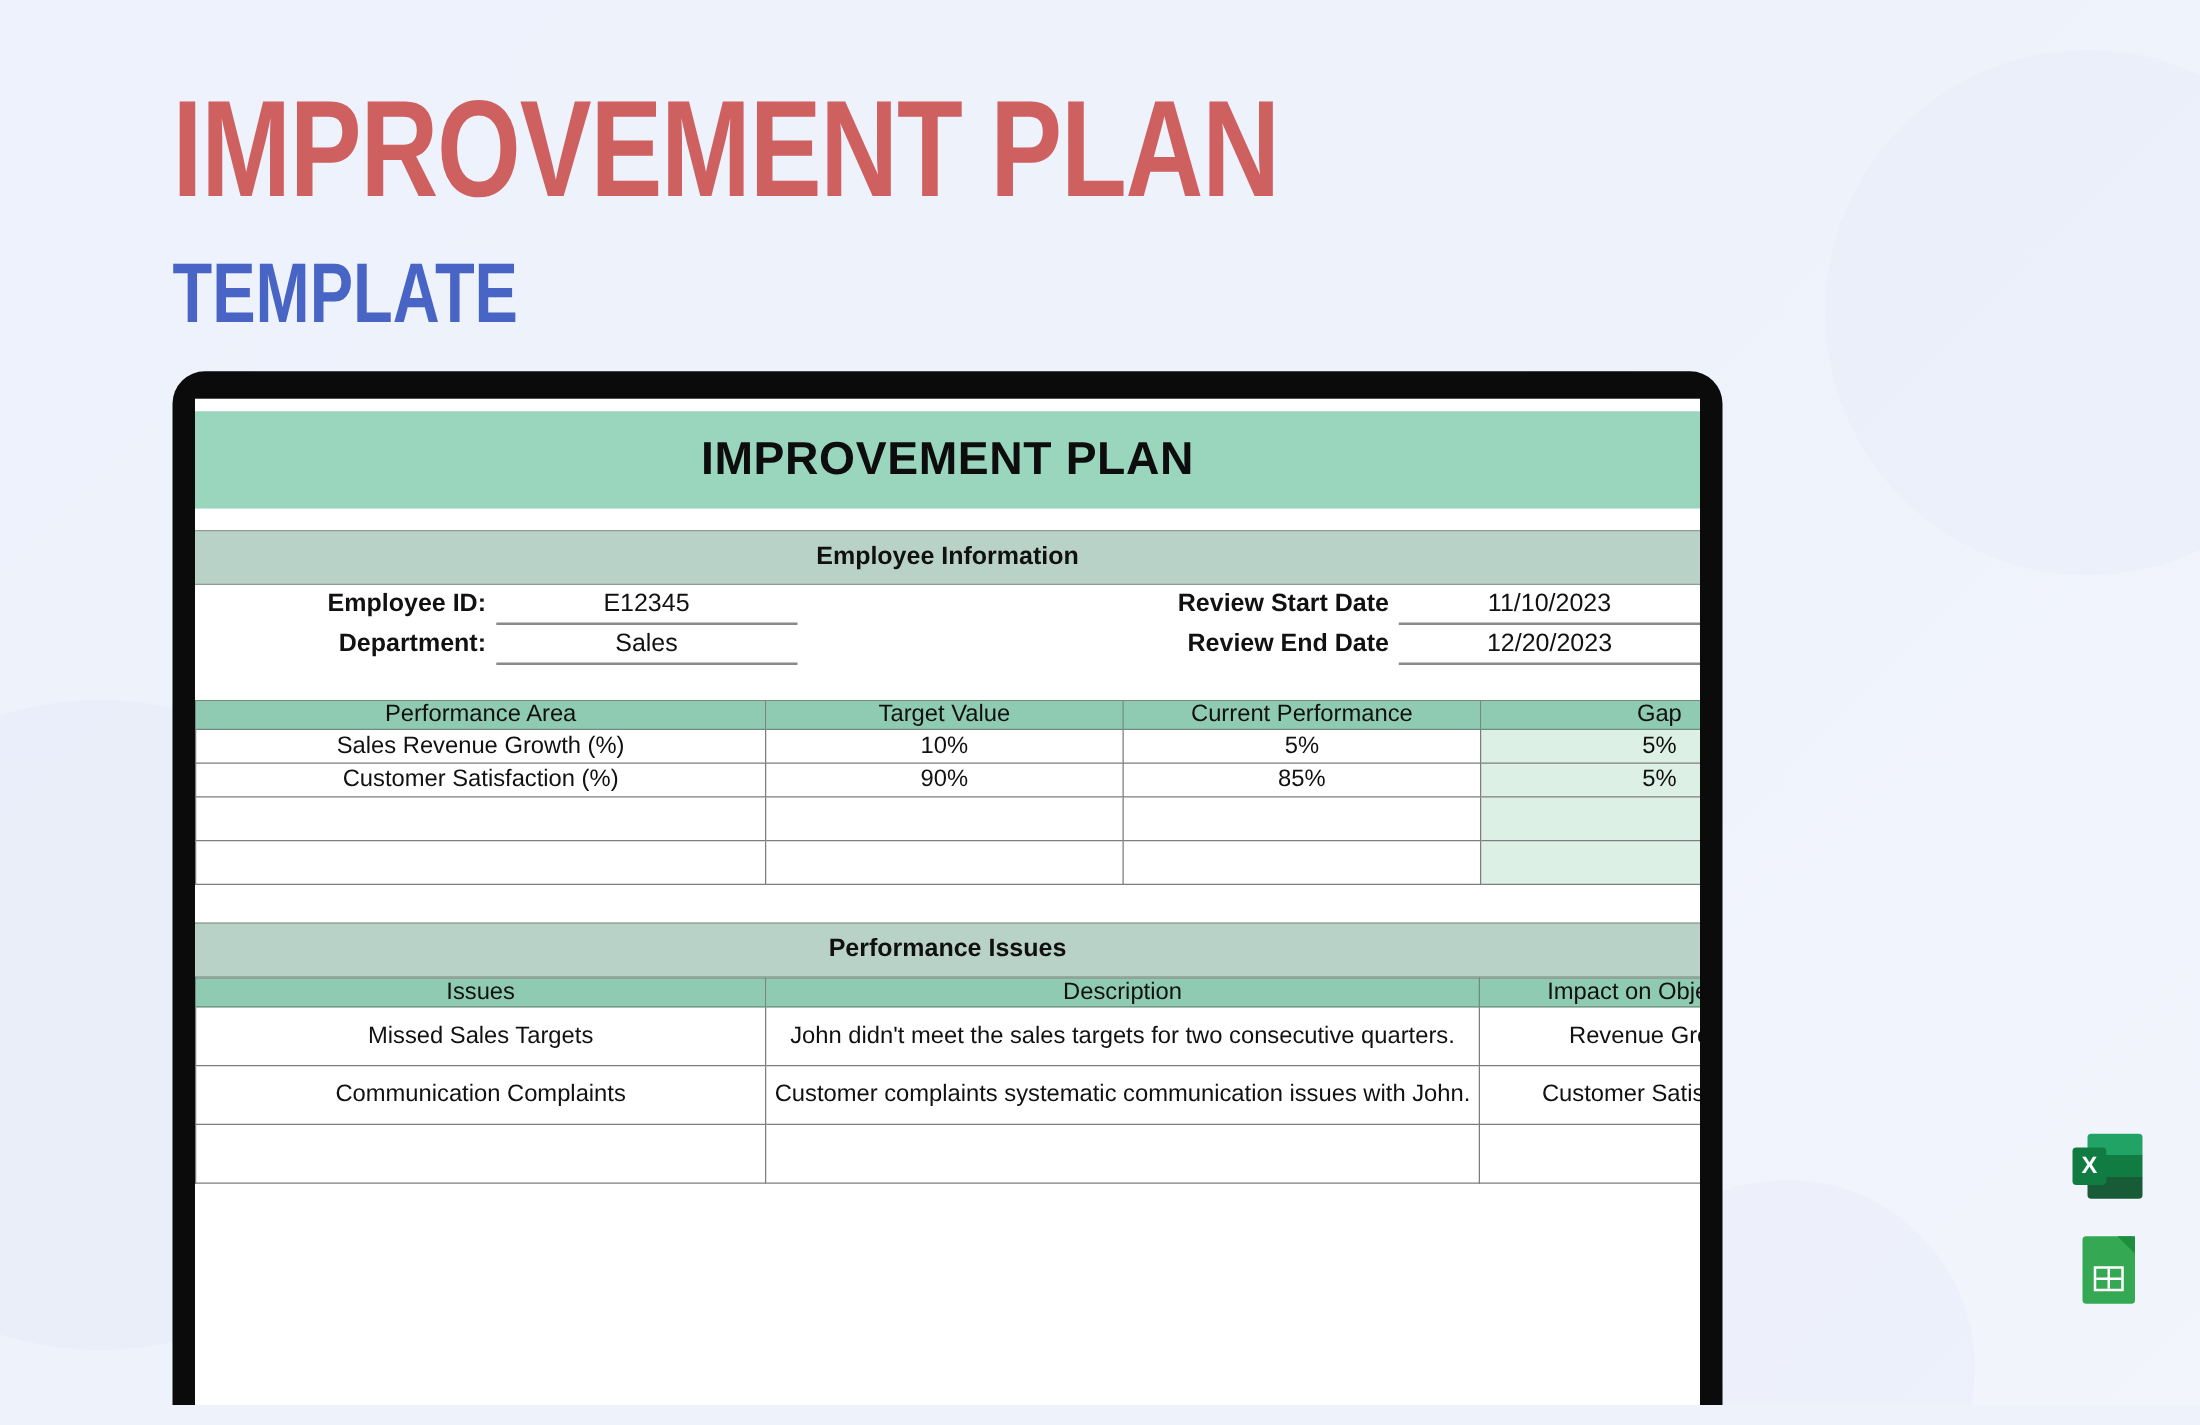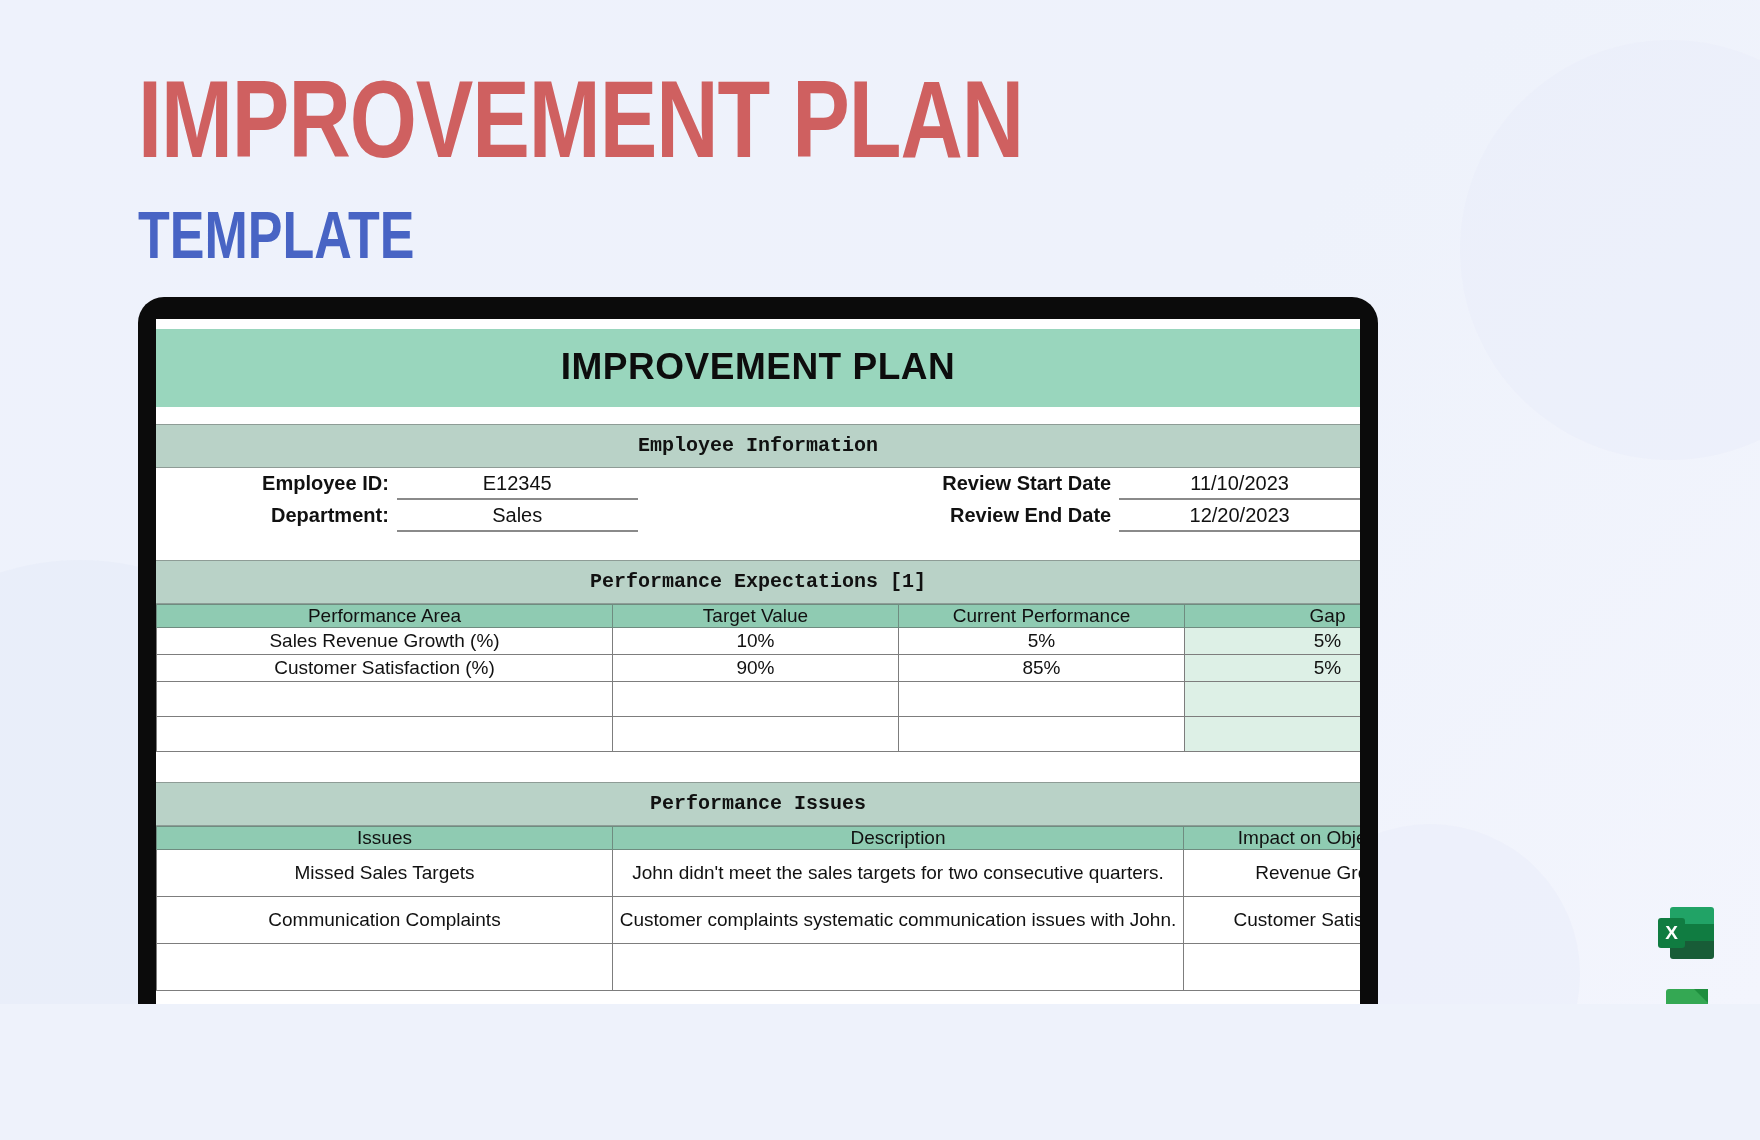--- a/index.html
+++ b/index.html
@@ -7,21 +7,21 @@
     padding: 0;
     width: 1760px;
     height: 1140px;
     overflow: hidden;
     background: #eef2fb;
     font-family: "Liberation Sans", sans-serif;
   }
   #page {
     position: relative;
     width: 1760px;
-    height: 1004px;
+    height: 1124px;
     background: linear-gradient(135deg, #eef2fc 0%, #eef2fb 55%, #f3f5fd 100%);
     overflow: hidden;
   }
   
   .blob {
     position: absolute;
     border-radius: 50%;
     background: #e6ebf8;
     opacity: .55;
   }
@@ -111,21 +111,20 @@
 
   .section-head {
     background: #b9d2c7;
     text-align: center;
     font-weight: 700;
     font-size: 20px;
     padding: 9px 0 10px 0;
     color: #111;
     border-top: 1px solid #8e9c96;
     border-bottom: 1px solid #8e9c96;
-    font-family: Liberation Mono, monospace;
   }
 
   table.grid {
     width: 100%;
     border-collapse: collapse;
     table-layout: fixed;
   }
   table.grid td {
     font-size: 19px;
     color: #111;
@@ -264,21 +263,20 @@
             <td class="val">Sales</td>
             <td></td>
             <td class="lbl">Review End Date</td>
             <td class="val">12/20/2023</td>
           </tr>
         </tbody>
           </table>
 
         <div class="gap-row" style="height:28px"></div>
 
-        <div class="section-head">Performance Expectations [1]</div>
 
         <table class="grid">
           <tbody>
               <tr class="thead">
             <td style="width:455px">Performance Area</td>
             <td style="width:285px">Target Value</td>
             <td style="width:285px">Current Performance</td>
             <td style="width:285px">Gap</td>
           </tr>
           <tr class="tbody">

